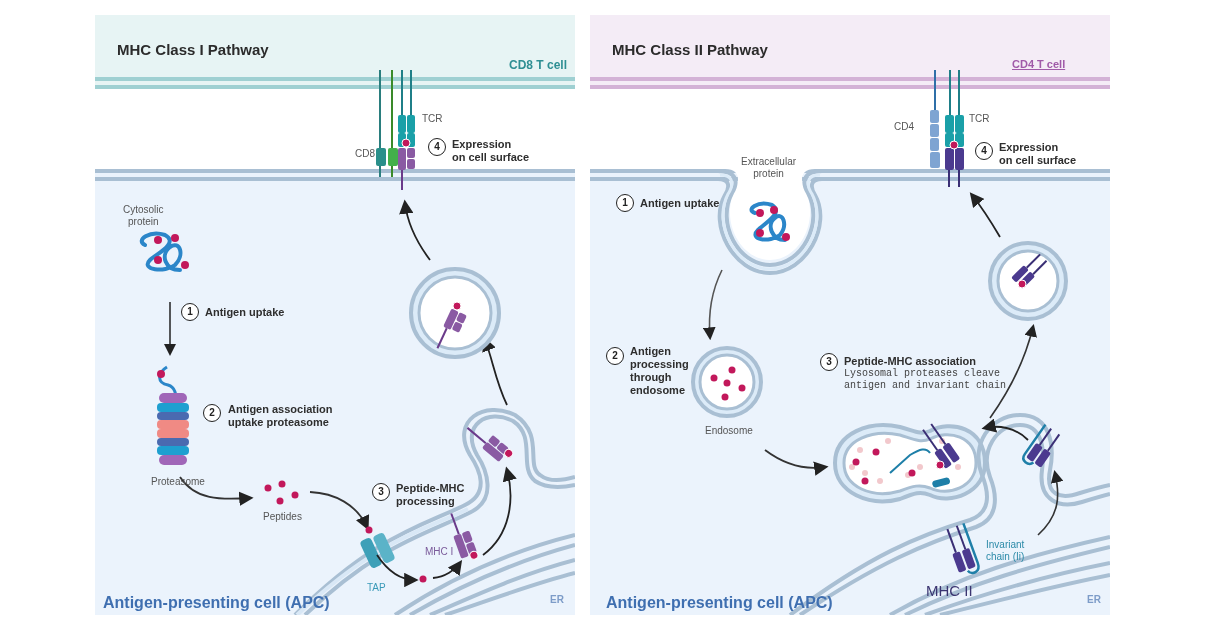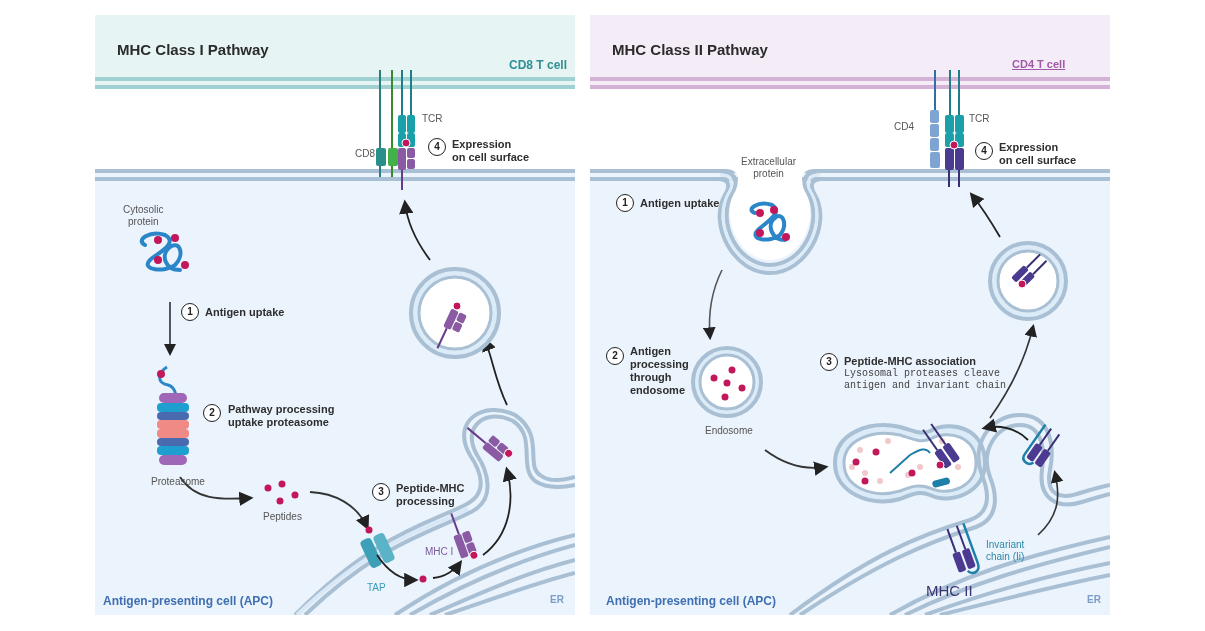--- a/index.html
+++ b/index.html
@@ -8,21 +8,21 @@
   #panel1 { left:95px; width:480px; }
   #panel2 { left:590px; width:546px; }
   svg.art { position:absolute; left:0; top:0; }
   .txt { position:absolute; white-space:nowrap; }
   .title { font-size:15px; font-weight:bold; color:#2b2b2b; }
   .tcell1 { font-size:12px; font-weight:bold; color:#2f8f93; }
   .tcell2 { font-size:11px; font-weight:bold; color:#a05aa8; }
   .lbl { font-size:10px; color:#555; text-align:center; }
   .step { font-size:11px; font-weight:bold; color:#2e2e2e; line-height:13px; }
   .sub { font-size:10px; color:#444; line-height:12px;font-family:Liberation Mono, monospace; }
-  .apc { font-size:12px; font-weight:bold; color:#3f6fb0; }
+  .apc { font-size:16px; font-weight:bold; color:#3f6fb0; }
   .er { font-size:10px; font-weight:bold; color:#7d9cc8; }
   .num { position:absolute; width:16px; height:16px; border:1.5px solid #222; border-radius:50%; background:#fff; font-size:10px; font-weight:bold; text-align:center; line-height:16px; color:#222; }
   .tap { font-size:10px; color:#3a9ab8; }
   .mhc1 { font-size:10px; color:#7a5a9a; }
   .mhc2 { font-size:15px; color:#3a3470; }
   .ii { font-size:10px; color:#2b8aa8; line-height:12px; }
 </style>
 </head>
 <body>
 
@@ -158,21 +158,21 @@
   <div class="txt lbl" style="left:28px;top:189px;line-height:12px;">
     <div>Cytosolic</div>
     <div>protein</div>
   </div>
 
   <div class="num" style="left:86px;top:288px;">1</div>
   <div class="txt step" style="left:110px;top:291px;">Antigen uptake</div>
 
   <div class="num" style="left:108px;top:389px;">2</div>
   <div class="txt step" style="left:133px;top:388px;">
-    <div>Pathway processing</div>
+    <div>Antigen association</div>
     <div>uptake proteasome</div>
   </div>
 
   <div class="txt lbl" style="left:56px;top:445px;margin-top:16px;">Proteasome</div>
   <div class="txt lbl" style="left:168px;top:496px;">Peptides</div>
 
   <div class="num" style="left:277px;top:468px;">3</div>
   <div class="txt step" style="left:301px;top:467px;">
     <div>Peptide-MHC</div>
     <div>processing</div>

